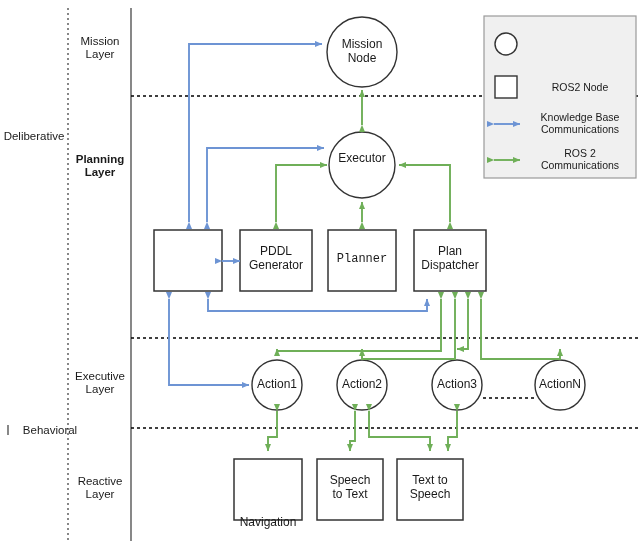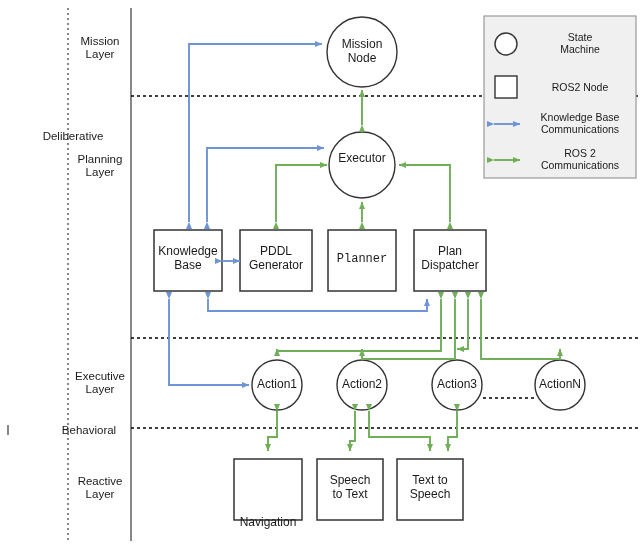--- a/index.html
+++ b/index.html
@@ -2,21 +2,21 @@
 <html><head>
 <meta charset="utf-8">
 <style>
   html,body{margin:0;padding:0;background:#ffffff;}
   body{font-family:"Liberation Sans", sans-serif;}
   #stage{position:relative;width:640px;height:549px;background:#fff;overflow:hidden;}
   #svgroot{position:absolute;left:0;top:0;width:640px;height:549px;}
   .lbl{position:absolute;color:#1a1a1a;text-align:center;line-height:1.15;
        font-family:"Liberation Sans", sans-serif;white-space:pre-line;}
   .layer-lbl{font-size:11.5px;}
-  .grp-lbl{font-size:11.5px;margin-left:39px;}
+  .grp-lbl{font-size:11.5px;}
   .node-lbl{font-size:12px;}
   .box-lbl{font-size:12px;}
   .leg-lbl{font-size:10.5px;}
 </style>
 </head>
 <body>
 
 <div id="stage">
 
   <svg id="svgroot" viewBox="0 0 640 549">
@@ -89,49 +89,45 @@
       <path d="M494,124 L520,124" stroke="#6d94d4" stroke-width="1.9" fill="none" marker-start="url(#ahB)" marker-end="url(#ahB)"></path>
       <path d="M494,160 L520,160" stroke="#6faf58" stroke-width="1.9" fill="none" marker-start="url(#ahG)" marker-end="url(#ahG)"></path>
     </g>
   </svg>
 
   <div class="lbl grp-lbl" style="left:0px;top:130px;width:68px;">Deliberative</div>
   <div class="lbl grp-lbl" style="left:0px;top:424px;width:68px;padding-left:16px;">Behavioral</div>
 
   <div class="lbl layer-lbl" style="left:70px;top:35px;width:60px;">Mission
 Layer</div>
-  <div class="lbl layer-lbl" style="left:70px;top:153px;width:60px;">Planning
+  <div class="lbl layer-lbl" style="left:70px;top:153px;width:60px;font-weight:bold;">Planning
 Layer</div>
   <div class="lbl layer-lbl" style="left:70px;top:370px;width:60px;">Executive
 Layer</div>
   <div class="lbl layer-lbl" style="left:70px;top:475px;width:60px;">Reactive
 Layer</div>
 
   <div class="lbl node-lbl" style="left:322px;top:38px;width:80px;">Mission
 Node</div>
   <div class="lbl node-lbl" style="left:320px;top:152px;width:84px;">Executor</div>
   <div class="lbl node-lbl" style="left:245px;top:378px;width:64px;">Action1</div>
   <div class="lbl node-lbl" style="left:330px;top:378px;width:64px;">Action2</div>
   <div class="lbl node-lbl" style="left:425px;top:378px;width:64px;">Action3</div>
   <div class="lbl node-lbl" style="left:528px;top:378px;width:64px;">ActionN</div>
 
-  <div class="lbl box-lbl" style="left:152px;top:245px;width:72px;">Knowledge
-Base</div>
   <div class="lbl box-lbl" style="left:238px;top:245px;width:76px;text-align:center;">PDDL
 Generator</div>
   <div class="lbl box-lbl" style="left:326px;top:253px;width:72px;font-family:Liberation Mono, monospace;">Planner</div>
   <div class="lbl box-lbl" style="left:412px;top:245px;width:76px;">Plan
 Dispatcher</div>
   <div class="lbl box-lbl" style="left:232px;top:482px;width:72px;margin-top:34px;">Navigation</div>
   <div class="lbl box-lbl" style="left:315px;top:474px;width:70px;">Speech
 to Text</div>
   <div class="lbl box-lbl" style="left:395px;top:474px;width:70px;">Text to
 Speech</div>
 
-  <div class="lbl leg-lbl" style="left:528px;top:31px;width:104px;">State
-Machine</div>
   <div class="lbl leg-lbl" style="left:528px;top:81px;width:104px;">ROS2 Node</div>
   <div class="lbl leg-lbl" style="left:524px;top:111px;width:112px;">Knowledge Base
 Communications</div>
   <div class="lbl leg-lbl" style="left:524px;top:147px;width:112px;">ROS 2
 Communications</div>
 
 </div>
 
 </body></html>

